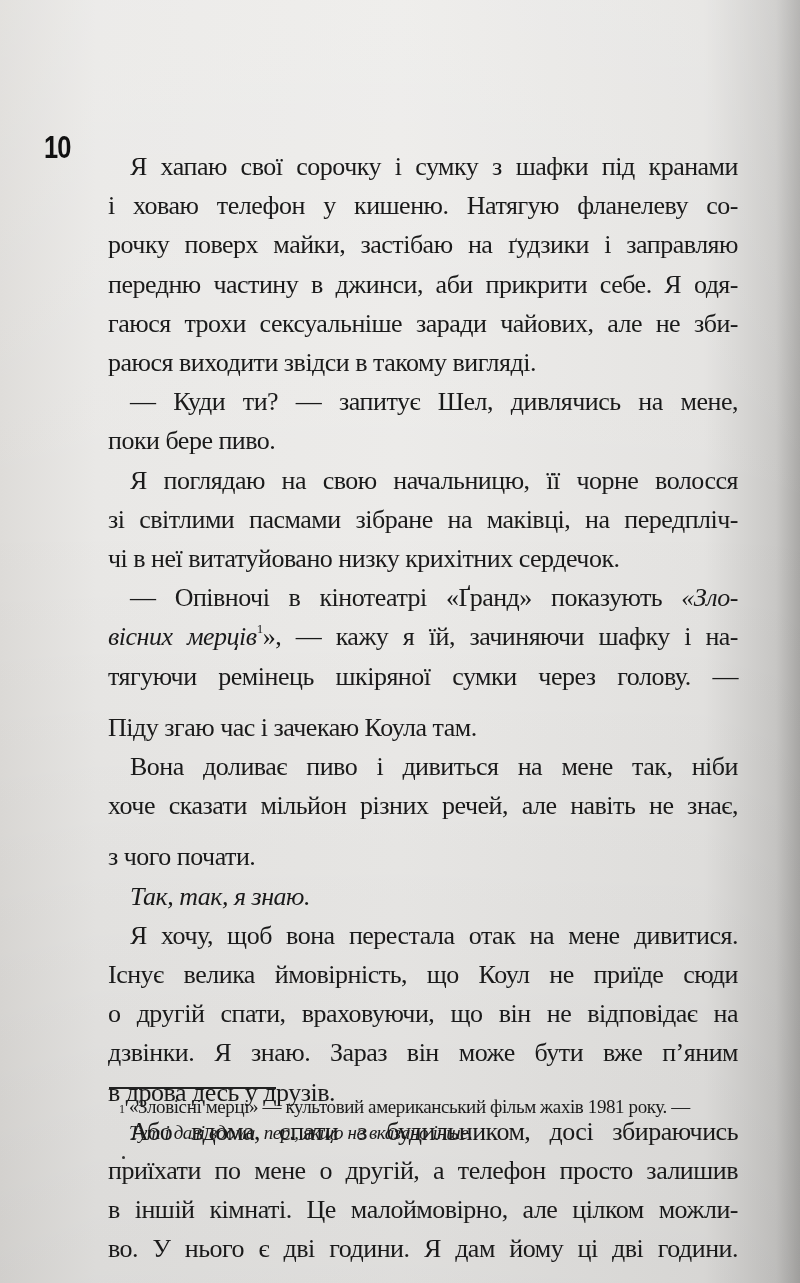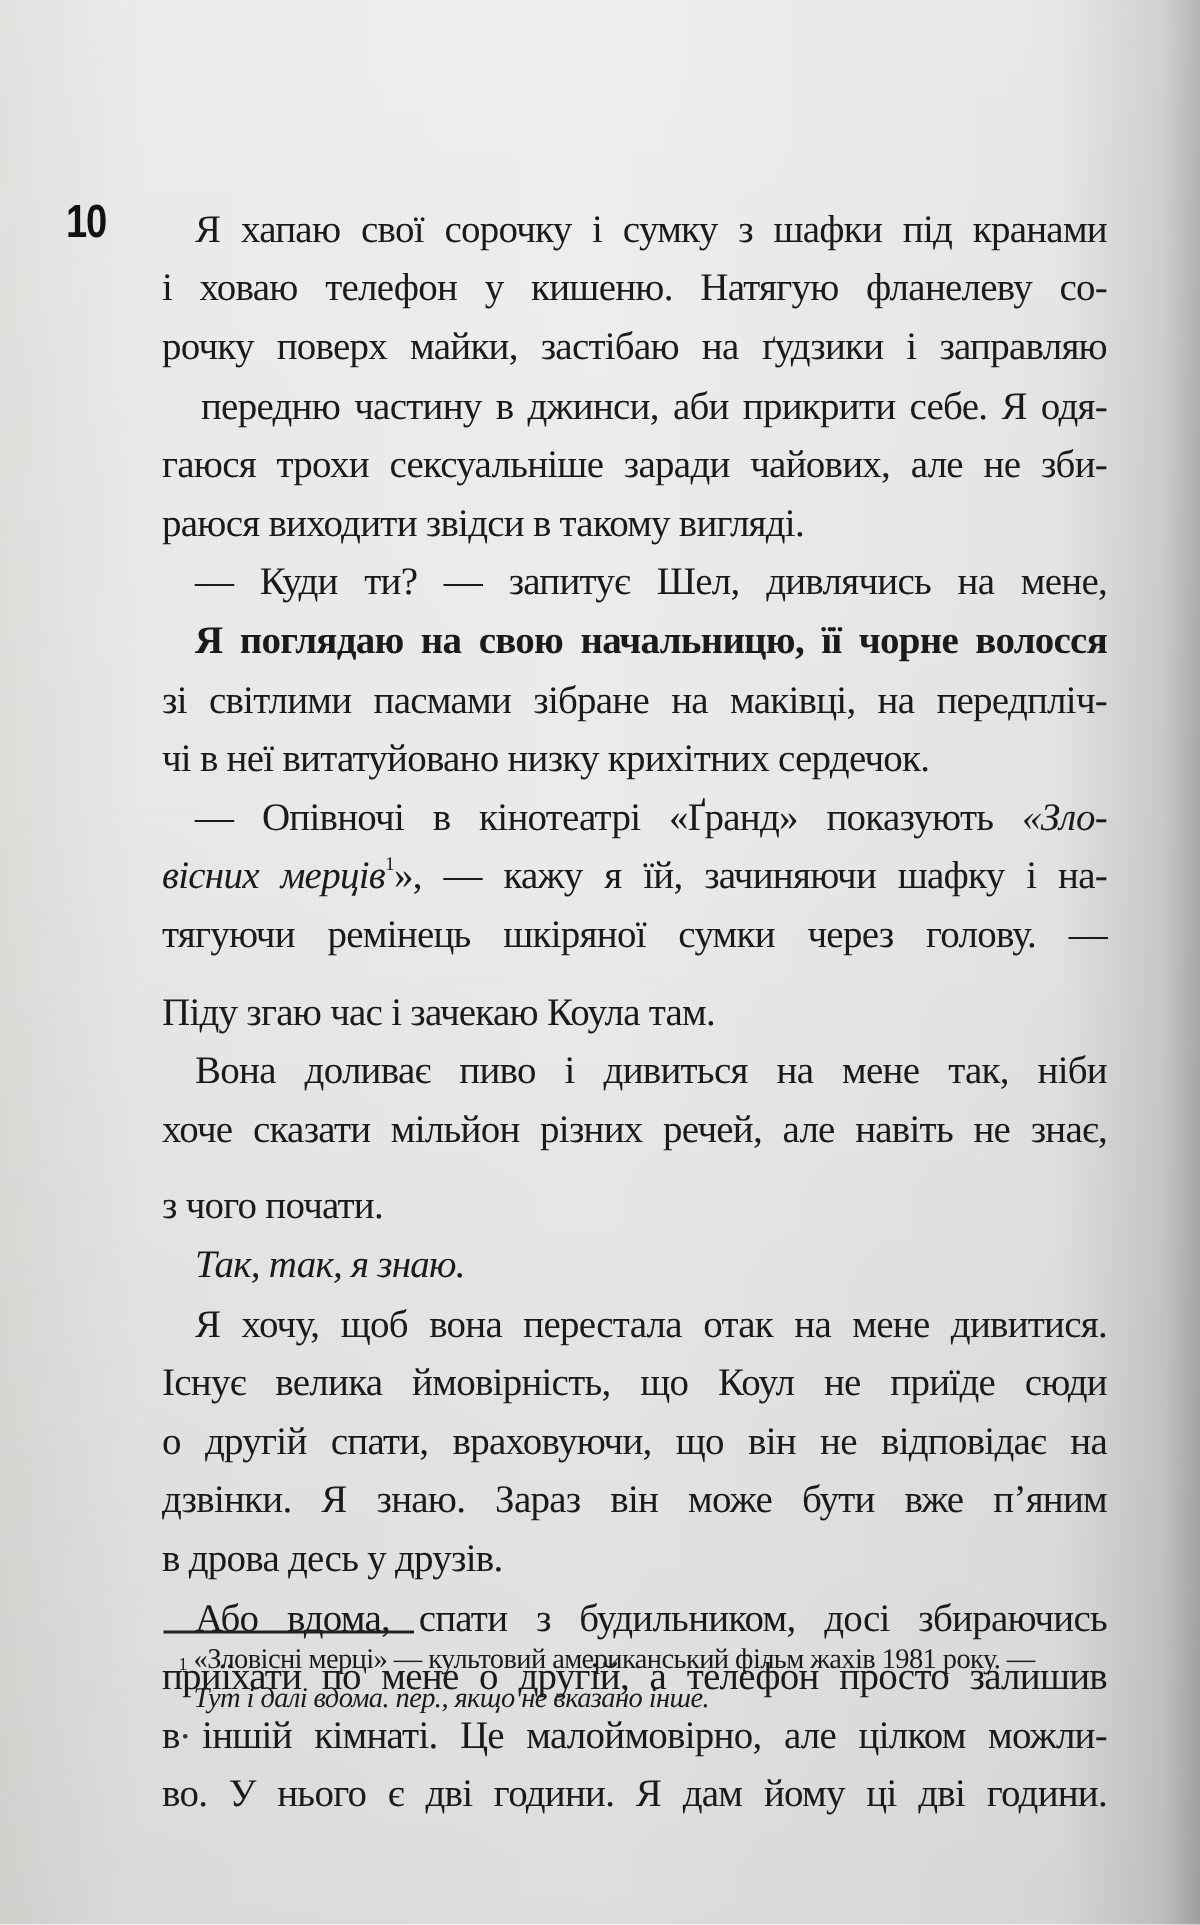--- a/index.html
+++ b/index.html
@@ -15,21 +15,21 @@
     pointer-events: none;
   }
   .page-number {
     position: absolute; left: 44px; top: 130px;
     font-family: "Liberation Sans", sans-serif;
     font-weight: bold; font-size: 31px; letter-spacing: -1px;
     transform: scaleX(0.82); transform-origin: left top;
     color: #111;
   }
   .body-text {
-    position: absolute; left: 108px; top: 133px; width: 630px;
+    position: absolute; left: 108px; top: 147px; width: 630px;
     font-size: 26px; line-height: 39.2px;
     text-align: justify; letter-spacing: -0.5px;
   }
   .body-text p { margin: 0; text-indent: 22px; }
   .body-text .line { display: block; text-align-last: justify; }
   .body-text .line.last { text-align-last: left; }
   em { font-style: italic; }
   sup { font-size: 13px; vertical-align: 12px; line-height: 0; }
   .footnote-rule {
     position: absolute; left: 109px; top: 1087px; width: 167px; height: 2px;
@@ -54,31 +54,32 @@
 <div class="page-shade"></div>
 
 <div class="page-number">10</div>
 
 <div class="body-text">
 
   <p>
     <span class="line" style="text-indent: 22px;">Я хапаю свої сорочку і сумку з шафки під кранами</span>
     <span class="line" style="text-indent:0">і ховаю телефон у кишеню. Натягую фланелеву со-</span>
     <span class="line" style="text-indent: 0px;">рочку поверх майки, застібаю на ґудзики і заправляю</span>
-    <span class="line" style="text-indent: 0px; margin-left: 26px;">передню частину в джинси, аби прикрити себе. Я одя-</span>
+    <span class="line" style="text-indent: 0px;">передню частину в джинси, аби прикрити себе. Я одя-</span>
     <span class="line" style="text-indent: 0px;">гаюся трохи сексуальніше заради чайових, але не зби-</span>
     <span class="line last" style="text-indent: 0px;">раюся виходити звідси в такому вигляді.</span>
   </p>
 
   <p>
     <span class="line" style="text-indent: 22px;">— Куди ти? — запитує Шел, дивлячись на мене,</span>
+    <span class="line last" style="text-indent: 0px;">поки бере пиво.</span>
   </p>
 
   <p>
-    <span class="line" style="text-indent: 22px; font-weight: bold;">Я поглядаю на свою начальницю, її чорне волосся</span>
+    <span class="line" style="text-indent: 22px;">Я поглядаю на свою начальницю, її чорне волосся</span>
     <span class="line" style="text-indent: 0px;">зі світлими пасмами зібране на маківці, на передпліч-</span>
     <span class="line last" style="text-indent: 0px;">чі в неї витатуйовано низку крихітних сердечок.</span>
   </p>
 
   <p>
     <span class="line" style="text-indent: 22px;"><span>— Опівночі в кінотеатрі «Ґранд» показують </span><em>«Зло-</em></span>
     <span class="line" style="text-indent: 0px;"><em>вісних мерців</em><sup>1</sup><span>», — кажу я їй, зачиняючи шафку і на-</span></span>
     <span class="line" style="text-indent: 0px;">тягуючи ремінець шкіряної сумки через голову. —</span>
     <span class="line last" style="text-indent: 0px; margin-top: 12px;">Піду згаю час і зачекаю Коула там.</span>
   </p>

